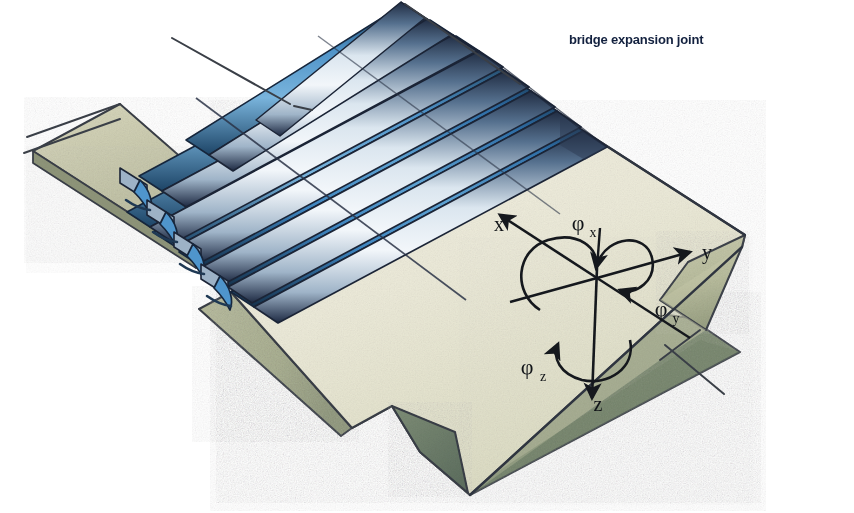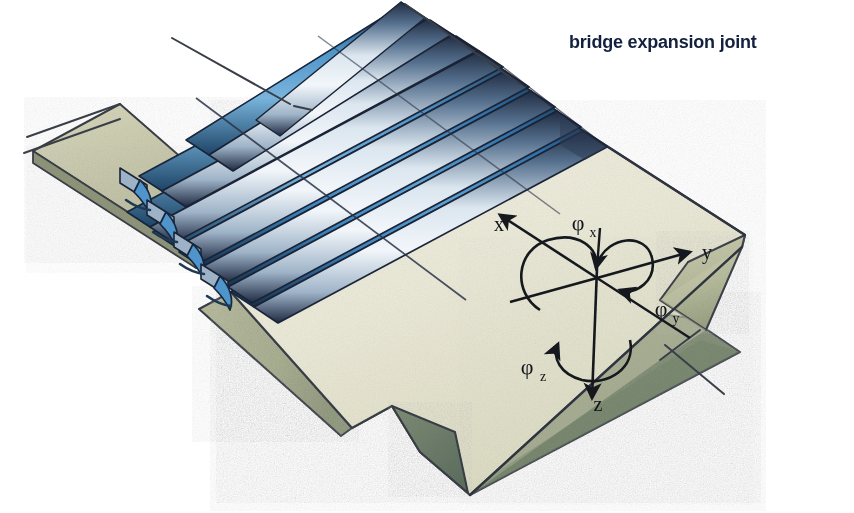--- a/index.html
+++ b/index.html
@@ -24,21 +24,21 @@
     left: 0;
     top: 0;
     width: 854px;
     height: 513px;
     display: block;
   }
   .ttl {
     position: absolute;
     font-family: "Liberation Sans", sans-serif;
     font-weight: bold;
-    font-size: 18px;
+    font-size: 13px;
     letter-spacing: -0.2px;
     color: #13213f;
     white-space: nowrap;
   }
   #title-label {
     left: 569px;
     top: 32px;
   }
   .axlbl {
     font-family: "Liberation Serif", serif;

